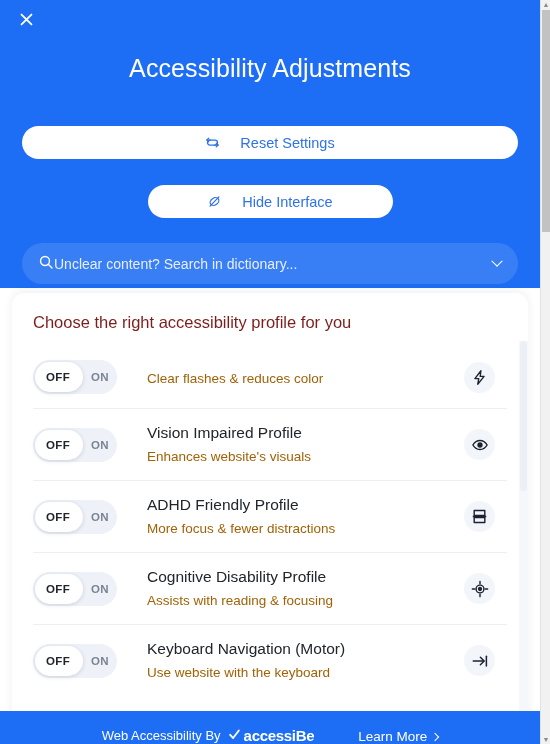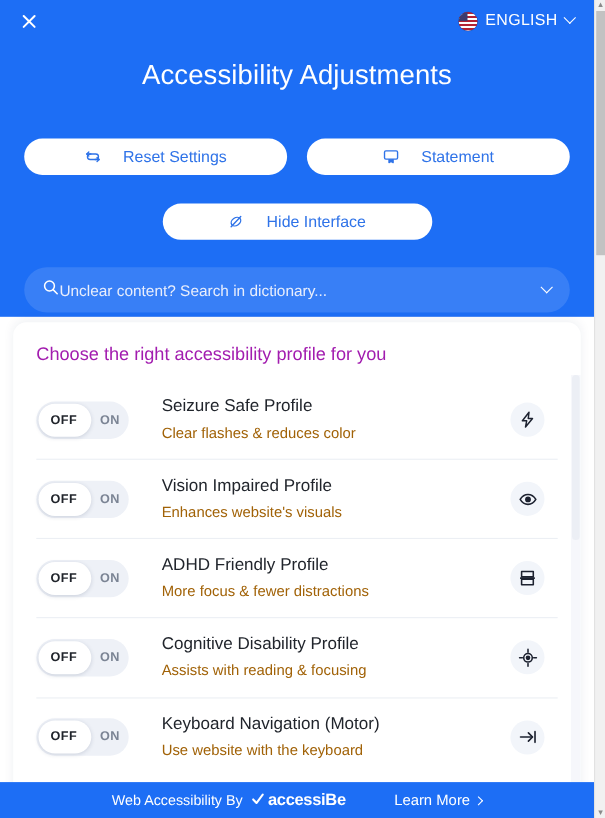--- a/index.html
+++ b/index.html
@@ -202,21 +202,21 @@
     width: 516px;
     bottom: 0;
     background: #fff;
     border-radius: 12px 12px 0 0;
     box-shadow: 0 -2px 10px rgba(20,40,80,0.07);
     overflow: hidden;
   }
 
   .card-heading {
     font-size: 16.5px;
-    color: #a21caf;
+    color: #7f1d1d;
     padding: 20px 21px 14px 21px;
     font-weight: 400;
   }
 
   .profiles {
     position: relative;
   }
 
   .profile-row {
     display: flex;
@@ -321,21 +321,21 @@
   }
 
   
   .footer {
     position: absolute;
     left: 0; bottom: 0;
     width: 540px;
     height: 33px;
     background: #1d6ef5;
     display: flex;
-    align-items: center;
+    align-items: flex-end;
     justify-content: center;
     gap: 44px;
     z-index: 40;
   }
   .footer-brand {
     display: flex;
     align-items: center;
     gap: 7px;
     color: #fff;
     font-size: 13px;
@@ -379,54 +379,37 @@
 
       <div class="header-top">
         <div class="close-btn">
           <span>
             <svg width="17" height="17" viewBox="0 0 24 24" fill="none" stroke="currentColor" stroke-width="2.6" stroke-linecap="round">
               <path d="M5 5 L19 19 M19 5 L5 19"></path>
             </svg>
           </span>
         </div>
 
-        <div class="lang-select">
-          <span class="flag-icon">
-            <span class="stripes"></span>
-            <span class="canton"></span>
-          </span>
-          <span>ENGLISH</span>
-          <span class="chev-down"></span>
-        </div>
       </div>
 
       <div class="title">Accessibility Adjustments</div>
 
       <div class="action-row">
         <button class="action-btn">
           <span>
             <svg width="15" height="15" viewBox="0 0 24 24" fill="none" stroke="currentColor" stroke-width="2" stroke-linecap="round" stroke-linejoin="round">
               <path d="M3 8h13a4 4 0 0 1 0 8h-1"></path>
               <path d="M6 5 3 8l3 3"></path>
               <path d="M21 16H8a4 4 0 0 1 0-8h1"></path>
               <path d="M18 19l3-3-3-3"></path>
             </svg>
           </span>
           <span>Reset Settings</span>
         </button>
 
-        <button class="action-btn">
-          <span>
-            <svg width="15" height="15" viewBox="0 0 24 24" fill="none" stroke="currentColor" stroke-width="2" stroke-linejoin="round">
-              <rect x="2.5" y="3.5" width="19" height="12" rx="2"></rect>
-              <path d="M9 15.5v5l3-2 3 2v-5" fill="currentColor" stroke="currentColor"></path>
-            </svg>
-          </span>
-          <span>Statement</span>
-        </button>
       </div>
 
       <div class="action-row-center">
         <button class="action-btn narrow">
           <span>
             <svg width="15" height="15" viewBox="0 0 24 24" fill="none" stroke="currentColor" stroke-width="2" stroke-linecap="round">
               <ellipse cx="12" cy="12" rx="7.5" ry="5.5" transform="rotate(-35 12 12)"></ellipse>
               <path d="M5 19.5 L19 4.5"></path>
             </svg>
           </span>
@@ -451,21 +434,20 @@
 
       <div class="profiles">
 
         <div class="profile-row">
           <div class="toggle">
             <span class="knob"></span>
             <span class="lbl lbl-off">OFF</span>
             <span class="lbl lbl-on">ON</span>
           </div>
           <div class="profile-text">
-            <div class="profile-name">Seizure Safe Profile</div>
             <div class="profile-desc">Clear flashes &amp; reduces color</div>
           </div>
           <div class="profile-icon">
             <svg width="17" height="17" viewBox="0 0 24 24" fill="none" stroke="currentColor" stroke-width="1.9" stroke-linejoin="round" stroke-linecap="round">
               <path d="M14 2.5 L5.5 13.5 H11 L9.5 21.5 L18.5 10.5 H13 Z"></path>
             </svg>
           </div>
         </div>
 
         <div class="profile-row">

